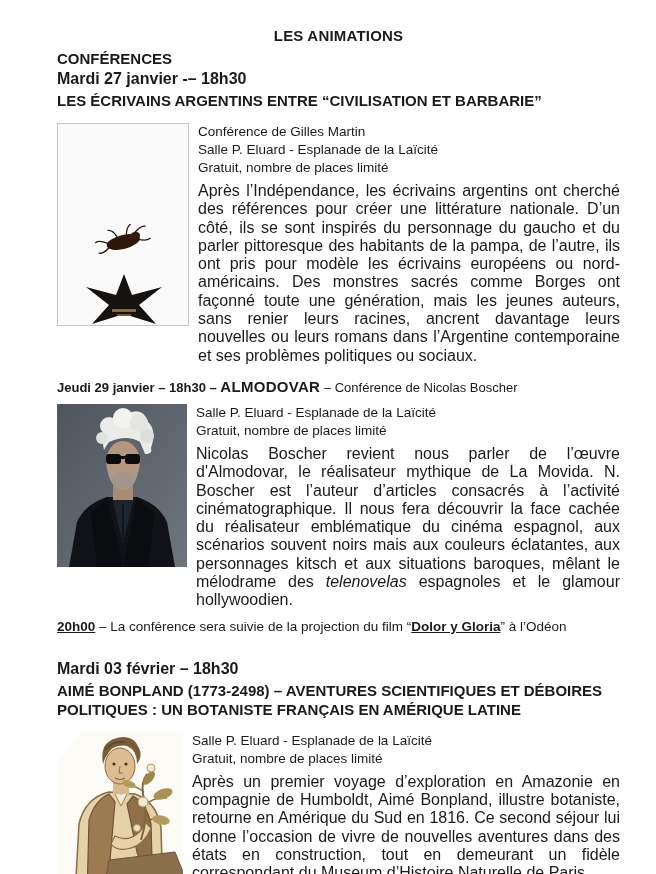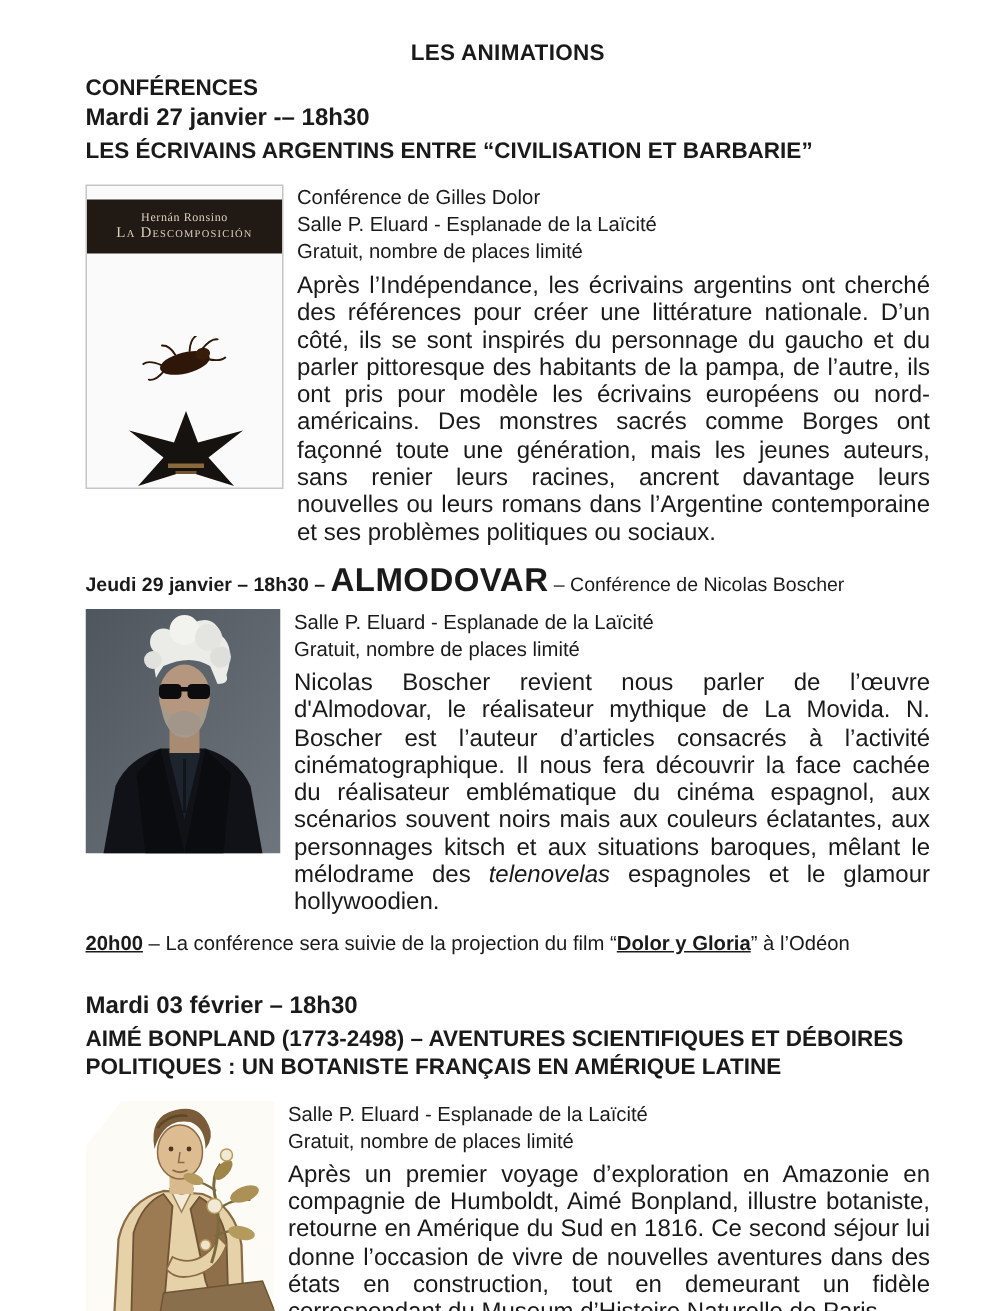--- a/index.html
+++ b/index.html
@@ -15,21 +15,21 @@
 
   .media-row{display:flex;align-items:flex-start;gap:9px;}
   .text-col{flex:1;min-width:0;}
   .info-line{font-size:13.5px;margin:0;line-height:18px;}
   .para{font-size:16px;margin:5px 0 0 0;line-height:18.3px;text-align:justify;}
   .it{font-style:italic;}
   .b{font-weight:bold;text-decoration:underline;}
 
   
   .heading-mixed{font-size:13px;margin:12px 0 6px 0;line-height:20px;}
-  .heading-mixed .big{font-size:22px;font-weight:bold;letter-spacing:.3px;}
+  .heading-mixed .big{font-size:15px;font-weight:bold;letter-spacing:.3px;}
   .heading-mixed .bold{font-weight:bold;}
   .screening-line{font-size:13.5px;margin:9px 0 0 0;}
 
   .event3{margin-top:26px;}
 
   
   .book-cover{position:relative;width:132px;height:203px;background:#fbfafa;border:1px solid #c6c6c6;box-sizing:border-box;flex:none;overflow:hidden;}
   .cover-band{position:absolute;left:0;right:0;top:9px;height:36px;background:#211a14;color:#d9cfc0;text-align:center;font-family:"Liberation Serif",serif;}
   .cover-author{font-size:8px;margin-top:7px;letter-spacing:.4px;}
   .cover-title{font-size:10px;font-variant:small-caps;letter-spacing:.8px;margin-top:1px;}
@@ -48,40 +48,36 @@
   <h1 class="page-title">LES ANIMATIONS</h1>
   <h2 class="section-heading">CONFÉRENCES</h2>
 
   <section class="event">
     <p class="date-line">Mardi 27 janvier -– 18h30</p>
     <h3 class="event-title">LES ÉCRIVAINS ARGENTINS ENTRE “CIVILISATION ET BARBARIE”</h3>
 
     <div class="media-row">
 
       <div class="book-cover">
-        <div class="cover-band">
-          <div class="cover-author">Hernán Ronsino</div>
-          <div class="cover-title">La Descomposición</div>
-        </div>
         <svg class="cover-bug" width="62" height="34" viewBox="0 0 62 34">
           <g transform="rotate(-14 31 17)">
             <ellipse cx="31" cy="18" rx="17" ry="7" fill="#2e1608"></ellipse>
             <ellipse cx="44" cy="15" rx="5" ry="4" fill="#3a1c0a"></ellipse>
             <path d="M16,16 Q8,10 4,12 M16,20 Q9,25 5,23 M26,11 Q24,4 19,3 M36,11 Q38,4 43,2 M44,12 Q52,6 56,8 M46,19 Q54,23 58,21" stroke="#2e1608" stroke-width="1.3" fill="none" stroke-linecap="round"></path>
           </g>
         </svg>
         <svg class="cover-star" width="84" height="52" viewBox="0 0 84 52">
           <polygon points="42,0 50,21 80,13 57,31 74,50 42,40 10,50 27,31 4,13 34,21" fill="#161210"></polygon>
           <rect x="30" y="35" width="24" height="3" fill="#8a6a3a"></rect>
           <rect x="35" y="40" width="14" height="2" fill="#6f5530"></rect>
         </svg>
       </div>
 
       <div class="text-col">
-        <p class="info-line">Conférence de Gilles Dolor</p>
+        <p class="info-line">Conférence de Gilles Martin</p>
         <p class="info-line">Salle P. Eluard - Esplanade de la Laïcité</p>
         <p class="info-line">Gratuit, nombre de places limité</p>
         <p class="para">Après l’Indépendance, les écrivains argentins ont cherché des références pour créer une littérature nationale. D’un côté, ils se sont inspirés du personnage du gaucho et du parler pittoresque des habitants de la pampa, de l’autre, ils ont pris pour modèle les écrivains européens ou nord-américains. Des monstres sacrés comme Borges ont façonné toute une génération, mais les jeunes auteurs, sans renier leurs racines, ancrent davantage leurs nouvelles ou leurs romans dans l’Argentine contemporaine et ses problèmes politiques ou sociaux.</p>
       </div>
     </div>
   </section>
 
   <section class="event">
     <p class="heading-mixed"><span class="bold">Jeudi 29 janvier – 18h30 – </span><span class="big">ALMODOVAR</span><span> – Conférence de Nicolas Boscher</span></p>
 

